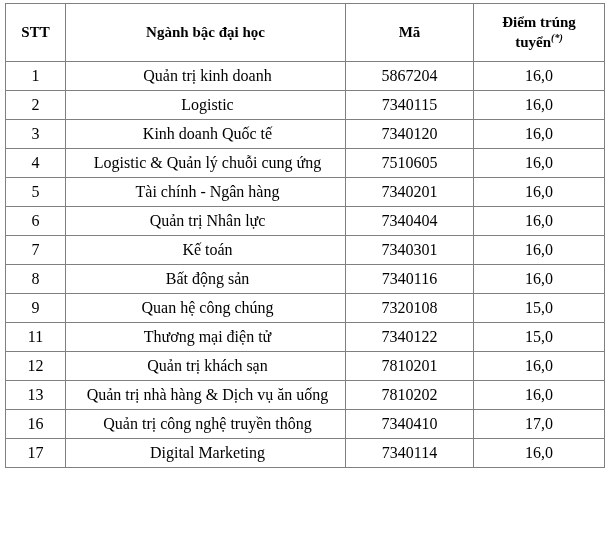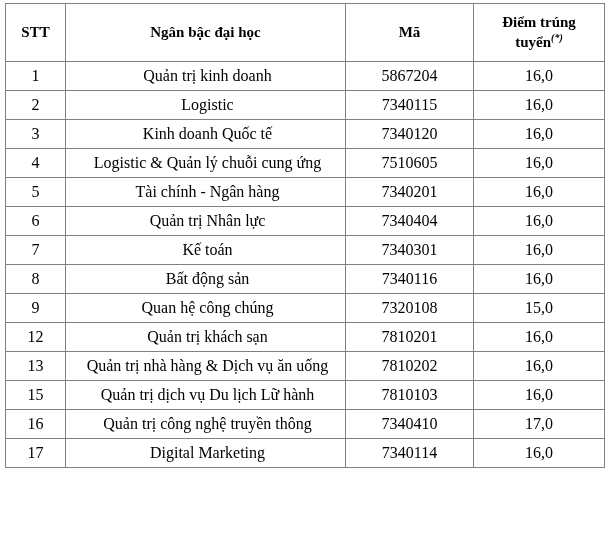--- a/index.html
+++ b/index.html
@@ -63,21 +63,21 @@
   <table class="score-table">
     <colgroup>
       <col class="col-stt">
       <col class="col-major">
       <col class="col-code">
       <col class="col-score">
     </colgroup>
     <thead>
       <tr>
         <th>STT</th>
-        <th>Ngân bậc đại học</th>
+        <th>Ngành bậc đại học</th>
         <th>Mã</th>
         <th><span>Điểm trúng tuyển</span><sup class="note">(*)</sup></th>
       </tr>
     </thead>
     <tbody>
         <tr>
           <td class="td-center">1</td>
           <td class="td-left">Quản trị kinh doanh</td>
           <td class="td-center">5867204</td>
           <td class="td-center">16,0</td>
@@ -124,35 +124,35 @@
           <td class="td-center">7340116</td>
           <td class="td-center">16,0</td>
         </tr>
         <tr>
           <td class="td-center">9</td>
           <td class="td-left">Quan hệ công chúng</td>
           <td class="td-center">7320108</td>
           <td class="td-center">15,0</td>
         </tr>
         <tr>
+          <td class="td-center">11</td>
+          <td class="td-left">Thương mại điện tử</td>
+          <td class="td-center">7340122</td>
+          <td class="td-center">15,0</td>
+        </tr>
+        <tr>
           <td class="td-center">12</td>
           <td class="td-left">Quản trị khách sạn</td>
           <td class="td-center">7810201</td>
           <td class="td-center">16,0</td>
         </tr>
         <tr>
           <td class="td-center">13</td>
           <td class="td-left">Quản trị nhà hàng &amp; Dịch vụ ăn uống</td>
           <td class="td-center">7810202</td>
-          <td class="td-center">16,0</td>
-        </tr>
-        <tr>
-          <td class="td-center">15</td>
-          <td class="td-left">Quản trị dịch vụ Du lịch Lữ hành</td>
-          <td class="td-center">7810103</td>
           <td class="td-center">16,0</td>
         </tr>
         <tr>
           <td class="td-center">16</td>
           <td class="td-left">Quản trị công nghệ truyền thông</td>
           <td class="td-center">7340410</td>
           <td class="td-center">17,0</td>
         </tr>
         <tr>
           <td class="td-center">17</td>

